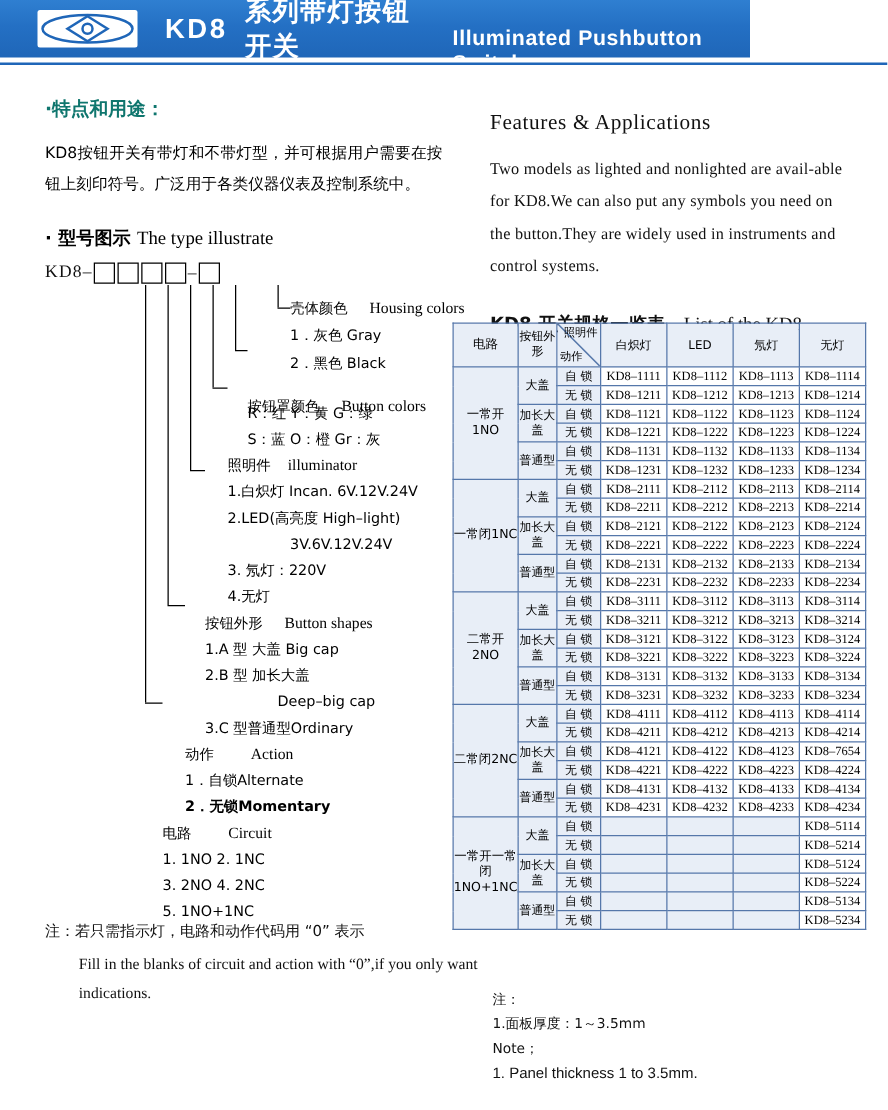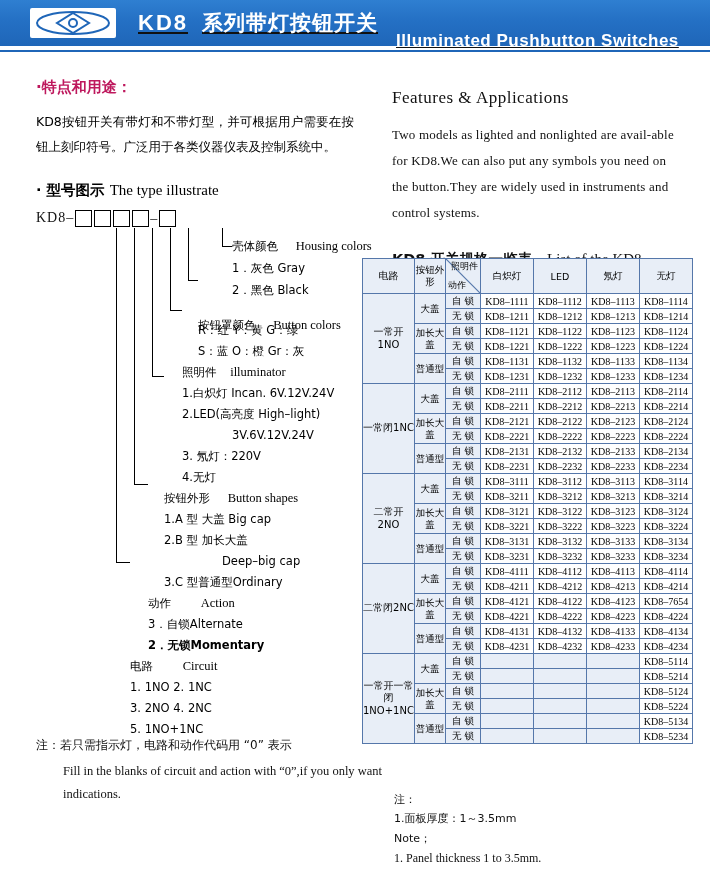--- a/index.html
+++ b/index.html
@@ -7,23 +7,23 @@
     width:710px;height:888px;
     background:#ffffff;
     font-family:"Liberation Serif", serif;
     color:#111;
     position:relative;
     overflow:hidden;
   }
 
   
   .header{
-    position:absolute;left:0;top:0;width:710px;height:46px;
+    position:absolute;left:0;top:0;width:600px;height:46px;
     background:linear-gradient(to bottom,#2f7fd1 0%,#2470c4 45%,#1f66b8 100%);
-    display:flex;align-items:center;text-decoration:underline;
+    display:flex;align-items:center;
   }
   .logo{
     margin-left:30px;width:86px;height:30px;
     background:#ffffff;
     display:flex;align-items:center;justify-content:center;
     border-radius:2px;
   }
   .logo svg{display:block;}
   .h-kd8{
     color:#ffffff;font-family:"Liberation Sans",sans-serif;
@@ -40,21 +40,21 @@
   .hr-blue{
     position:absolute;left:0;top:50px;width:710px;height:2px;background:#1f66b8;
   }
 
   
   .left{
     position:absolute;left:36px;top:78px;width:318px;
   }
   .sec-title{
     font-family:"DejaVu Sans",sans-serif;
-    font-size:15px;font-weight:bold;color:#be185d;margin:0 0 12px 0;
+    font-size:15px;font-weight:bold;color:#0f766e;margin:0 0 12px 0;
   }
   .body-cn{
     font-family:"DejaVu Sans",sans-serif;
     font-size:12.5px;line-height:2.0;color:#000;margin:0 0 6px 0;
     text-align:justify;
   }
   .sec-title2{
     font-family:"DejaVu Sans",sans-serif;
     font-size:14.5px;font-weight:bold;color:#000;margin:22px 0 10px 0;
   }
@@ -137,21 +137,21 @@
     position:absolute;left:0;top:0;width:100%;height:100%;
   }
   .hdr-diag .t1{position:absolute;right:2px;top:1px;font-size:9px;}
   .hdr-diag .t2{position:absolute;left:2px;bottom:1px;font-size:9px;}
   .shade{background:#e8eef7 !important;}
 
   .tbl-note{
     position:absolute;left:394px;top:790px;
     font-family:"DejaVu Sans",sans-serif;font-size:11px;line-height:1.75;
   }
-  .tbl-note .en{font-family:Liberation Serif, serif;font-size:12px;}
+  .tbl-note .en{font-family:Liberation Sans, sans-serif;font-size:12px;}
 </style>
 </head>
 <body>
 
 <div class="header">
   <div class="logo">
     <svg width="80" height="26" viewBox="0 0 80 26" aria-hidden="true">
       <ellipse cx="40" cy="13" rx="36" ry="11" fill="none" stroke="#1f66b8" stroke-width="2"></ellipse>
       <polygon points="40,3 56,13 40,23 24,13" fill="none" stroke="#1f66b8" stroke-width="2"></polygon>
       <circle cx="40" cy="13" r="4" fill="none" stroke="#1f66b8" stroke-width="2"></circle>
@@ -227,21 +227,21 @@
     </div>
     <div class="lbl" style="left:128px;top:302px;">1.A 型 大盖      Big cap</div>
     <div class="lbl" style="left:128px;top:323px;">2.B 型 加长大盖</div>
     <div class="lbl" style="left:186px;top:344px;">Deep–big cap</div>
     <div class="lbl" style="left:128px;top:365px;">3.C 型普通型Ordinary</div>
 
     <div class="lbl" style="left:112px;top:386px;">
       <span>动作</span>
       <span class="en" style="margin-left:26px;">Action</span>
     </div>
-    <div class="lbl" style="left:112px;top:407px;">3．自锁Alternate</div>
+    <div class="lbl" style="left:112px;top:407px;">1．自锁Alternate</div>
     <div class="lbl" style="left:112px;top:428px;font-weight:bold;">2．无锁Momentary</div>
 
     <div class="lbl" style="left:94px;top:449px;">
       <span>电路</span>
       <span class="en" style="margin-left:26px;">Circuit</span>
     </div>
     <div class="lbl" style="left:94px;top:470px;">1. 1NO   2. 1NC</div>
     <div class="lbl" style="left:94px;top:491px;">3. 2NO   4. 2NC</div>
     <div class="lbl" style="left:94px;top:512px;">5. 1NO+1NC</div>
   </div>

